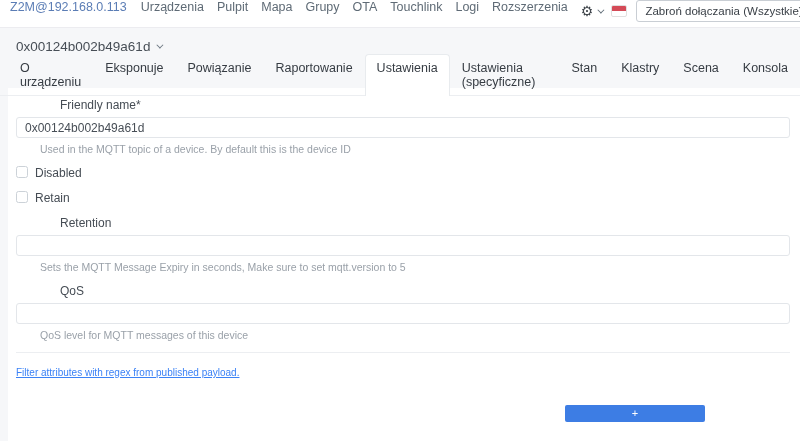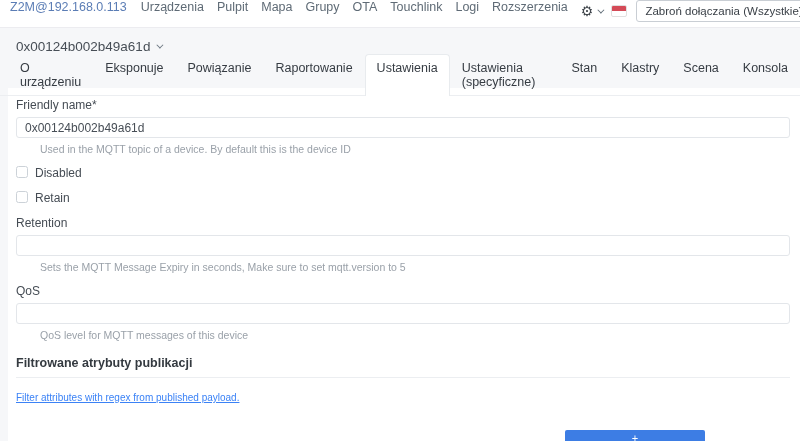--- a/index.html
+++ b/index.html
@@ -101,21 +101,21 @@
 
   
   .content {
     background: #ffffff;
     margin-left: 8px;
     height: 353px;
     padding: 10px 10px 0 8px;
     overflow: hidden;
   }
   .form-group { margin-bottom: 11px; }
-  .form-label { display: block; font-size: 12px; color: #454c54; margin-bottom: 5px; }
+  .form-label { display: block; font-size: 12px; color: #454c54; margin-bottom: 5px; margin-left: 44px; }
   .form-control {
     display: block;
     width: 100%;
     height: 21px;
     border: 1px solid #e3e6ea;
     border-radius: 3px;
     padding: 0 8px;
     font-size: 12px;
     color: #474e56;
     background: #fff;
@@ -224,21 +224,20 @@
     <input class="form-control" type="text" value="" style="">
     <div class="form-help">Sets the MQTT Message Expiry in seconds, Make sure to set mqtt.version to 5</div>
   </div>
 
   <div class="form-group">
     <label class="form-label">QoS</label>
     <input class="form-control" type="text" value="" style="">
     <div class="form-help">QoS level for MQTT messages of this device</div>
   </div>
 
-  <div class="section-heading">Filtrowane atrybuty publikacji</div>
   <hr class="section-hr">
   <div class="section-desc">Filter attributes with regex from published payload.</div>
 
   <div class="add-row">
     <button class="add-btn">+</button>
   </div>
 
 </div>
 
 </body></html>

